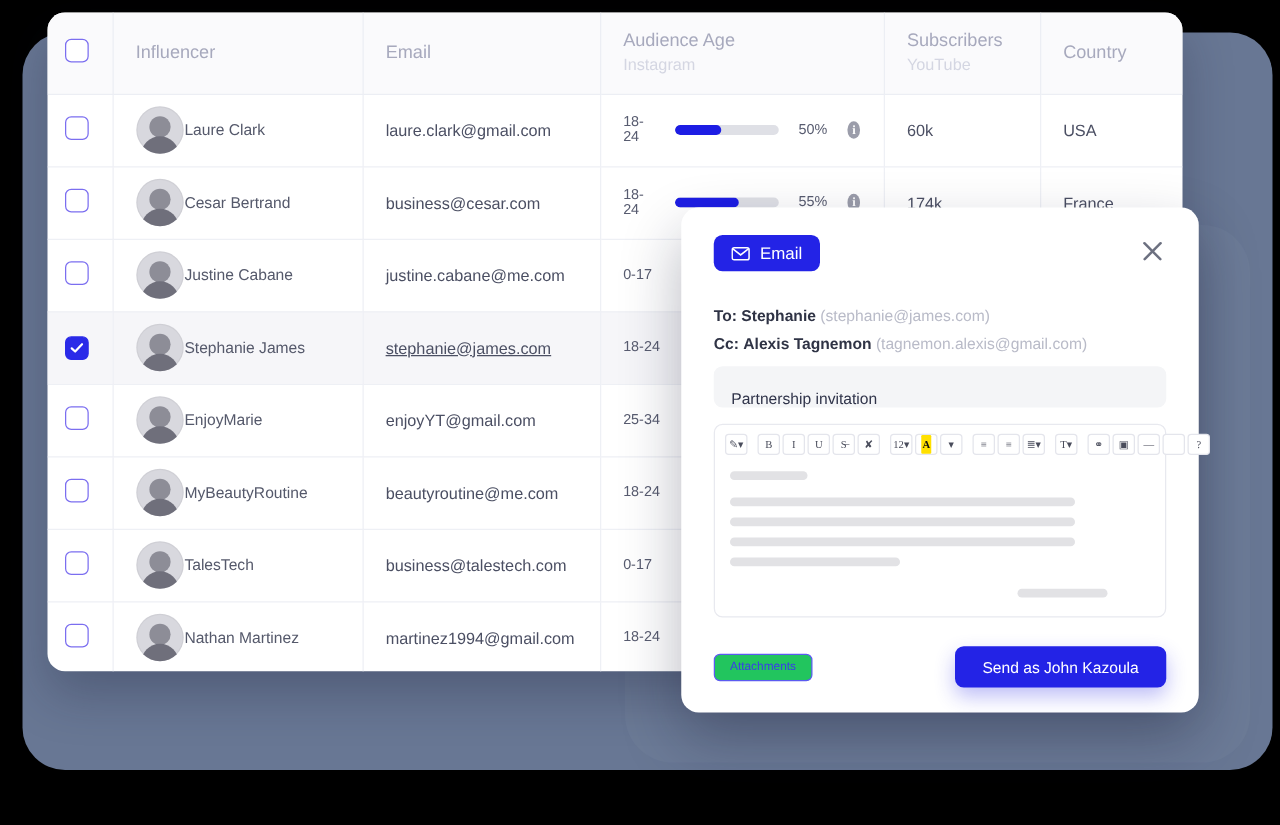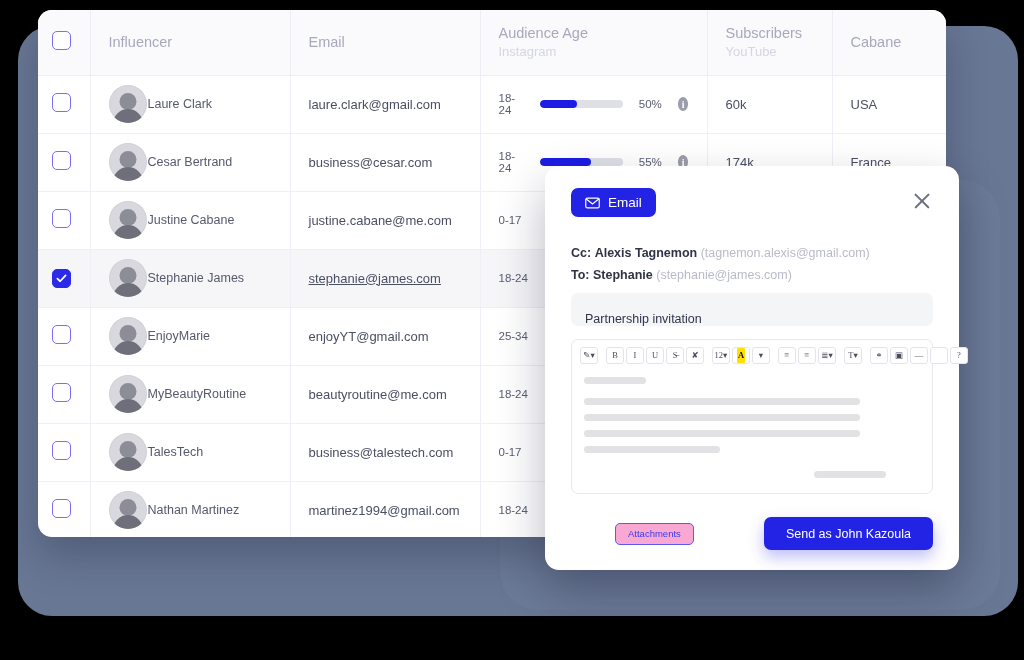--- a/index.html
+++ b/index.html
@@ -180,25 +180,24 @@
   .tb-btn .hl { background:#ffe000; color:#111; padding:0 1px; border-radius:1px; font-weight:700;}
   .skel { background: #e2e2e5; border-radius: 4px; height: 7px; margin-top: 0; }
   .body-lines { margin-top: 13px; padding: 0 4px; }
   .body-lines .skel + .skel { margin-top: 9px; }
 
   .modal-foot {
     position: absolute; left: 26px; right: 26px; bottom: 20px;
     display: flex; align-items: center; justify-content: space-between;
   }
   .attach-btn {
-    border: 1px solid #5b5bf0; color: #3b3bea; background: #f9a8d4;
+    border: 1px solid #5b5bf0; color: #3b3bea; background: #22c55e;
     border-radius: 5px; height: 22px; padding: 0 12px;
     font-size: 9.5px; cursor: pointer;
     font-family: "Liberation Sans", sans-serif;
-    margin-left: 44px;
   }
   .send-btn {
     background: #2323e6; color: #fff; border: none;
     border-radius: 7px; height: 33px; padding: 0 22px;
     font-size: 12.5px; cursor: pointer;
     font-family: "Liberation Sans", sans-serif;
     box-shadow: 0 7px 16px rgba(35,35,230,.30);
   }
 </style>
 </head>
@@ -234,21 +233,21 @@
           </th>
           <th>
             <span class="th-stack">Audience Age</span>
             <span class="th-sub">Instagram</span>
           </th>
           <th>
             <span class="th-stack">Subscribers</span>
             <span class="th-sub">YouTube</span>
           </th>
           <th>
-            <span class="th-stack">Cabane</span>
+            <span class="th-stack">Country</span>
           </th>
         </tr>
       </thead>
       <tbody id="table-body">
           <tr>
     <td class="cell-check">
       <span class="cbx ">
         
       </span>
     </td>
@@ -540,28 +539,28 @@
           <rect x="0.8" y="0.8" width="14.4" height="10.4" rx="1.6" fill="none" stroke="#fff" stroke-width="1.3"></rect>
           <path d="M1.4 1.8 L8 7 L14.6 1.8" fill="none" stroke="#fff" stroke-width="1.3" stroke-linecap="round"></path>
         </svg>
         <span>Email</span>
       </button>
       <button class="close-btn"></button>
     </div>
 
     <div class="recips">
       <div class="recip-line">
+        <b>To:</b>
+        <b>Stephanie</b>
+        <span class="muted">(stephanie@james.com)</span>
+      </div>
+      <div class="recip-line">
         <b>Cc:</b>
         <b>Alexis Tagnemon</b>
         <span class="muted">(tagnemon.alexis@gmail.com)</span>
-      </div>
-      <div class="recip-line">
-        <b>To:</b>
-        <b>Stephanie</b>
-        <span class="muted">(stephanie@james.com)</span>
       </div>
     </div>
 
     <div class="subject">
       <span>Partnership invitation</span>
     </div>
 
     <div class="editor">
       <div class="toolbar" id="editor-toolbar">
           <span class="tb-btn">✎▾</span>

